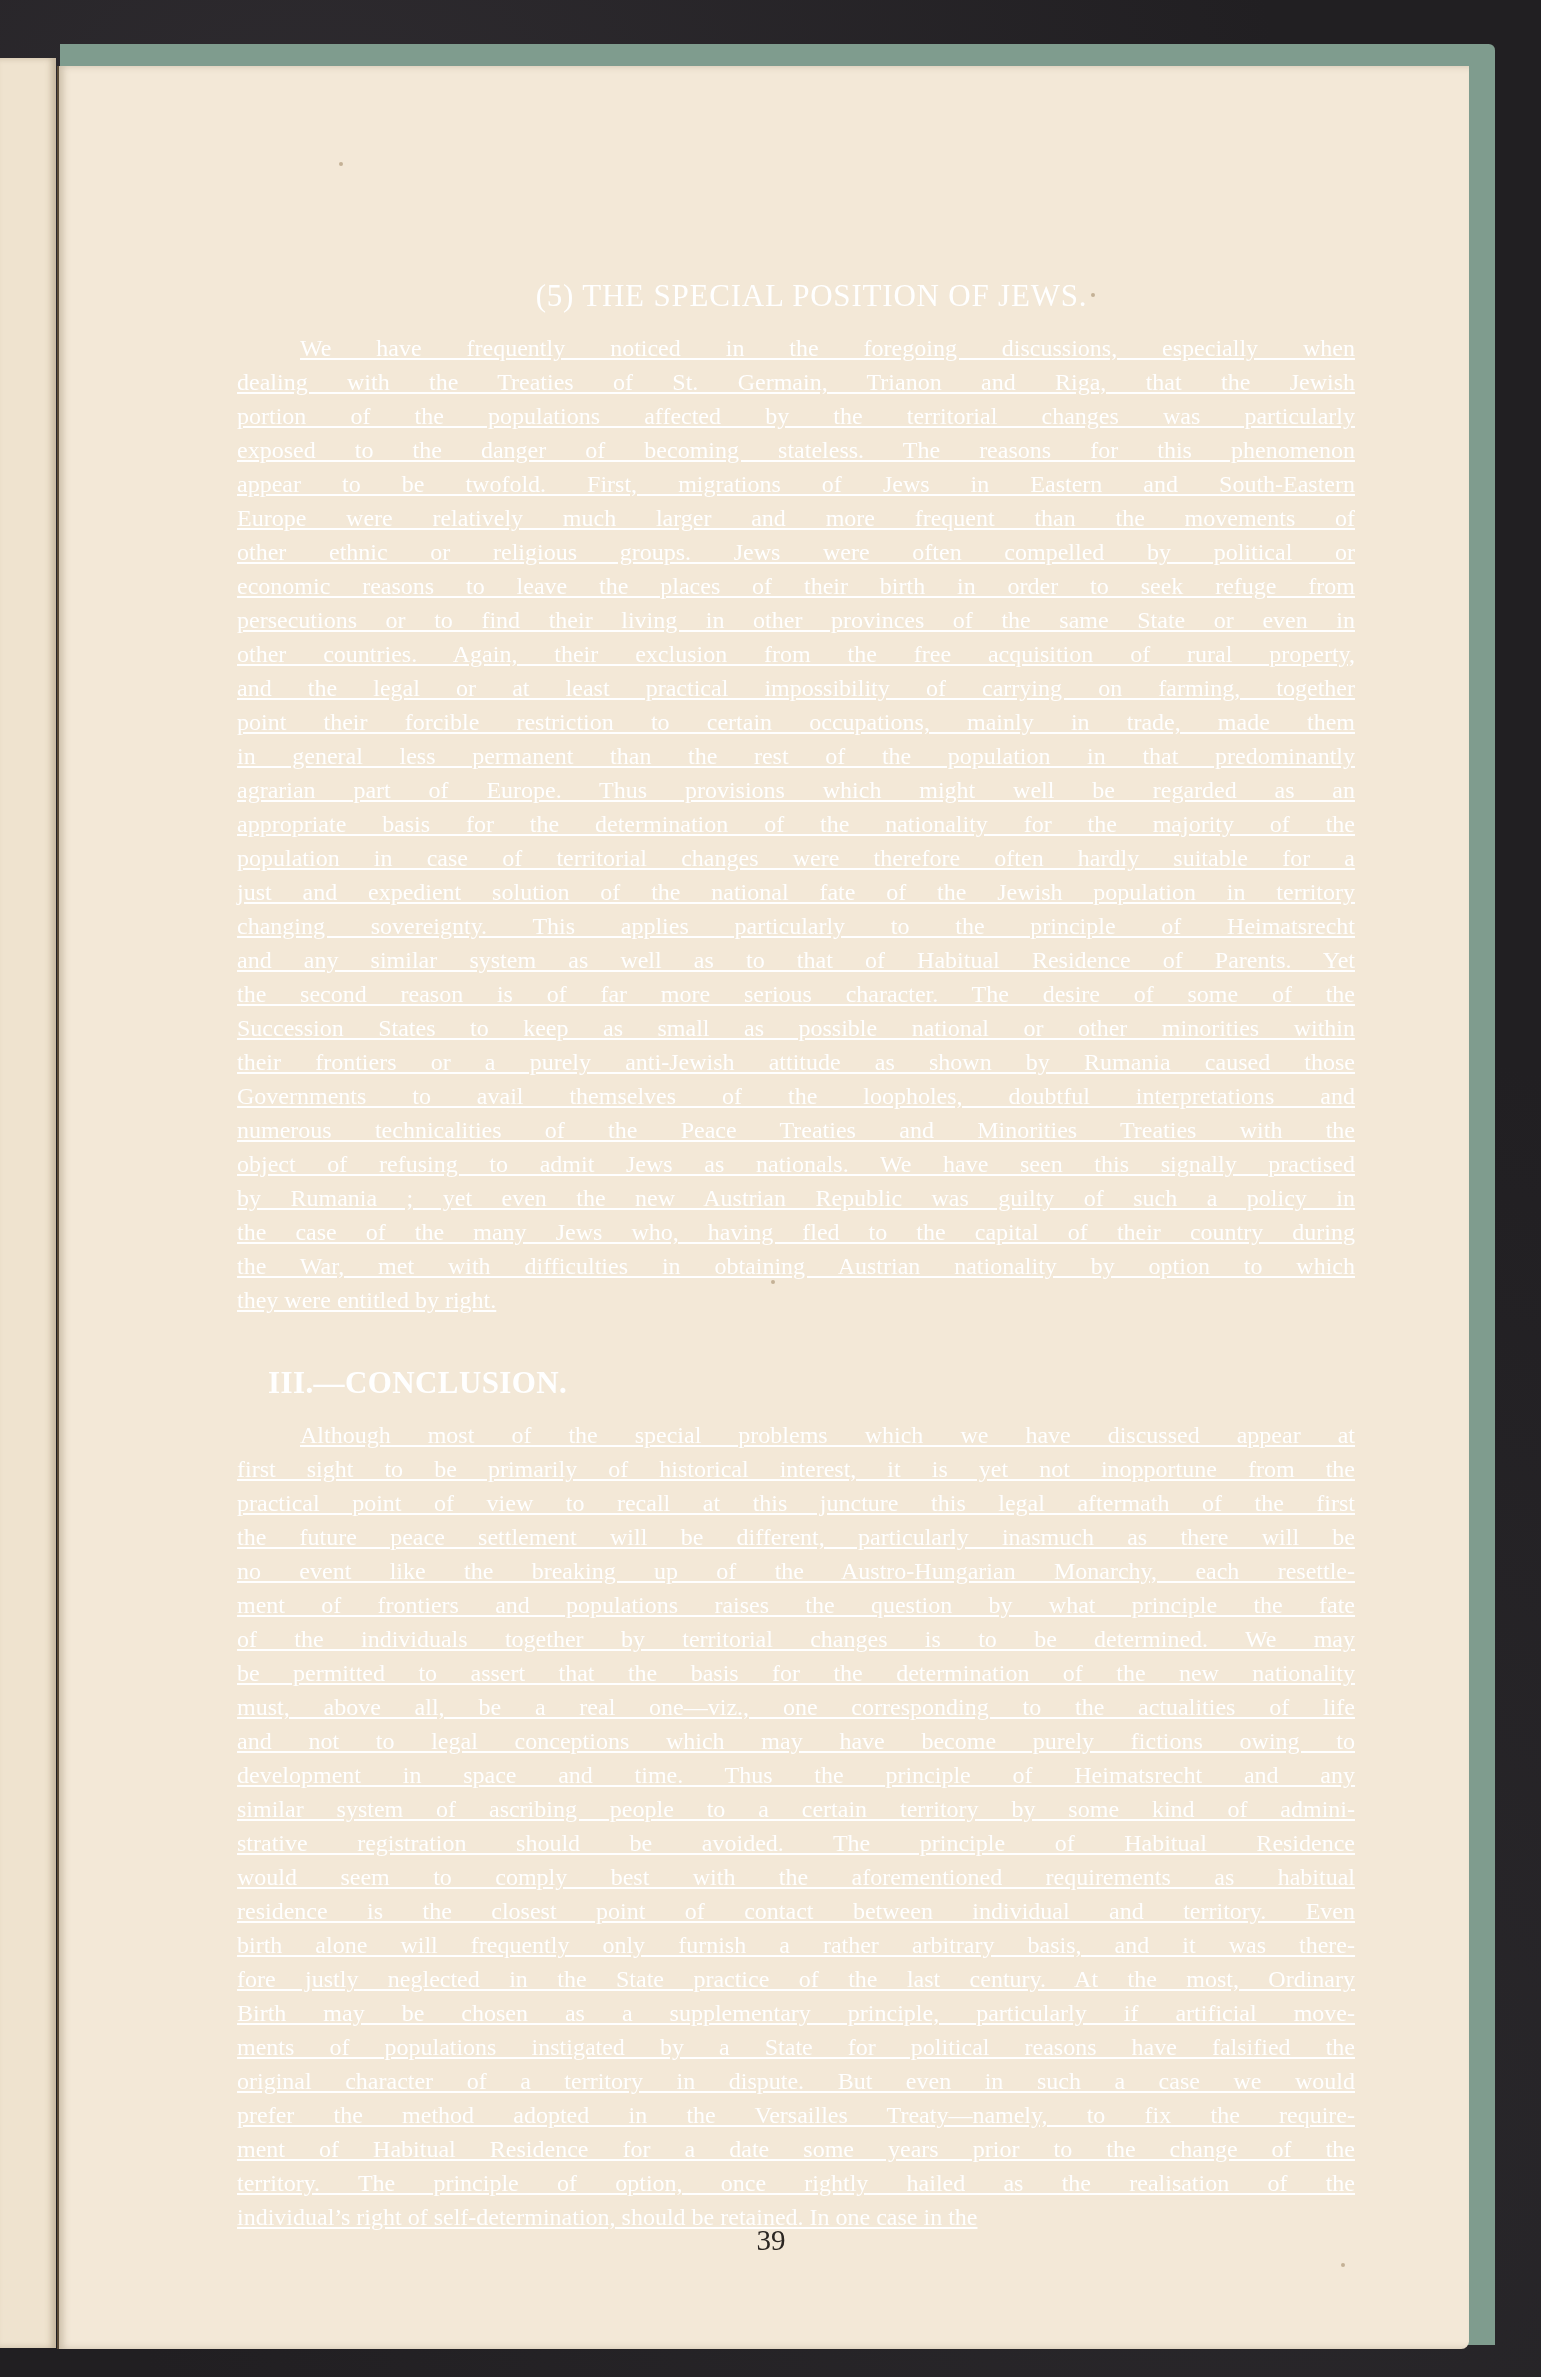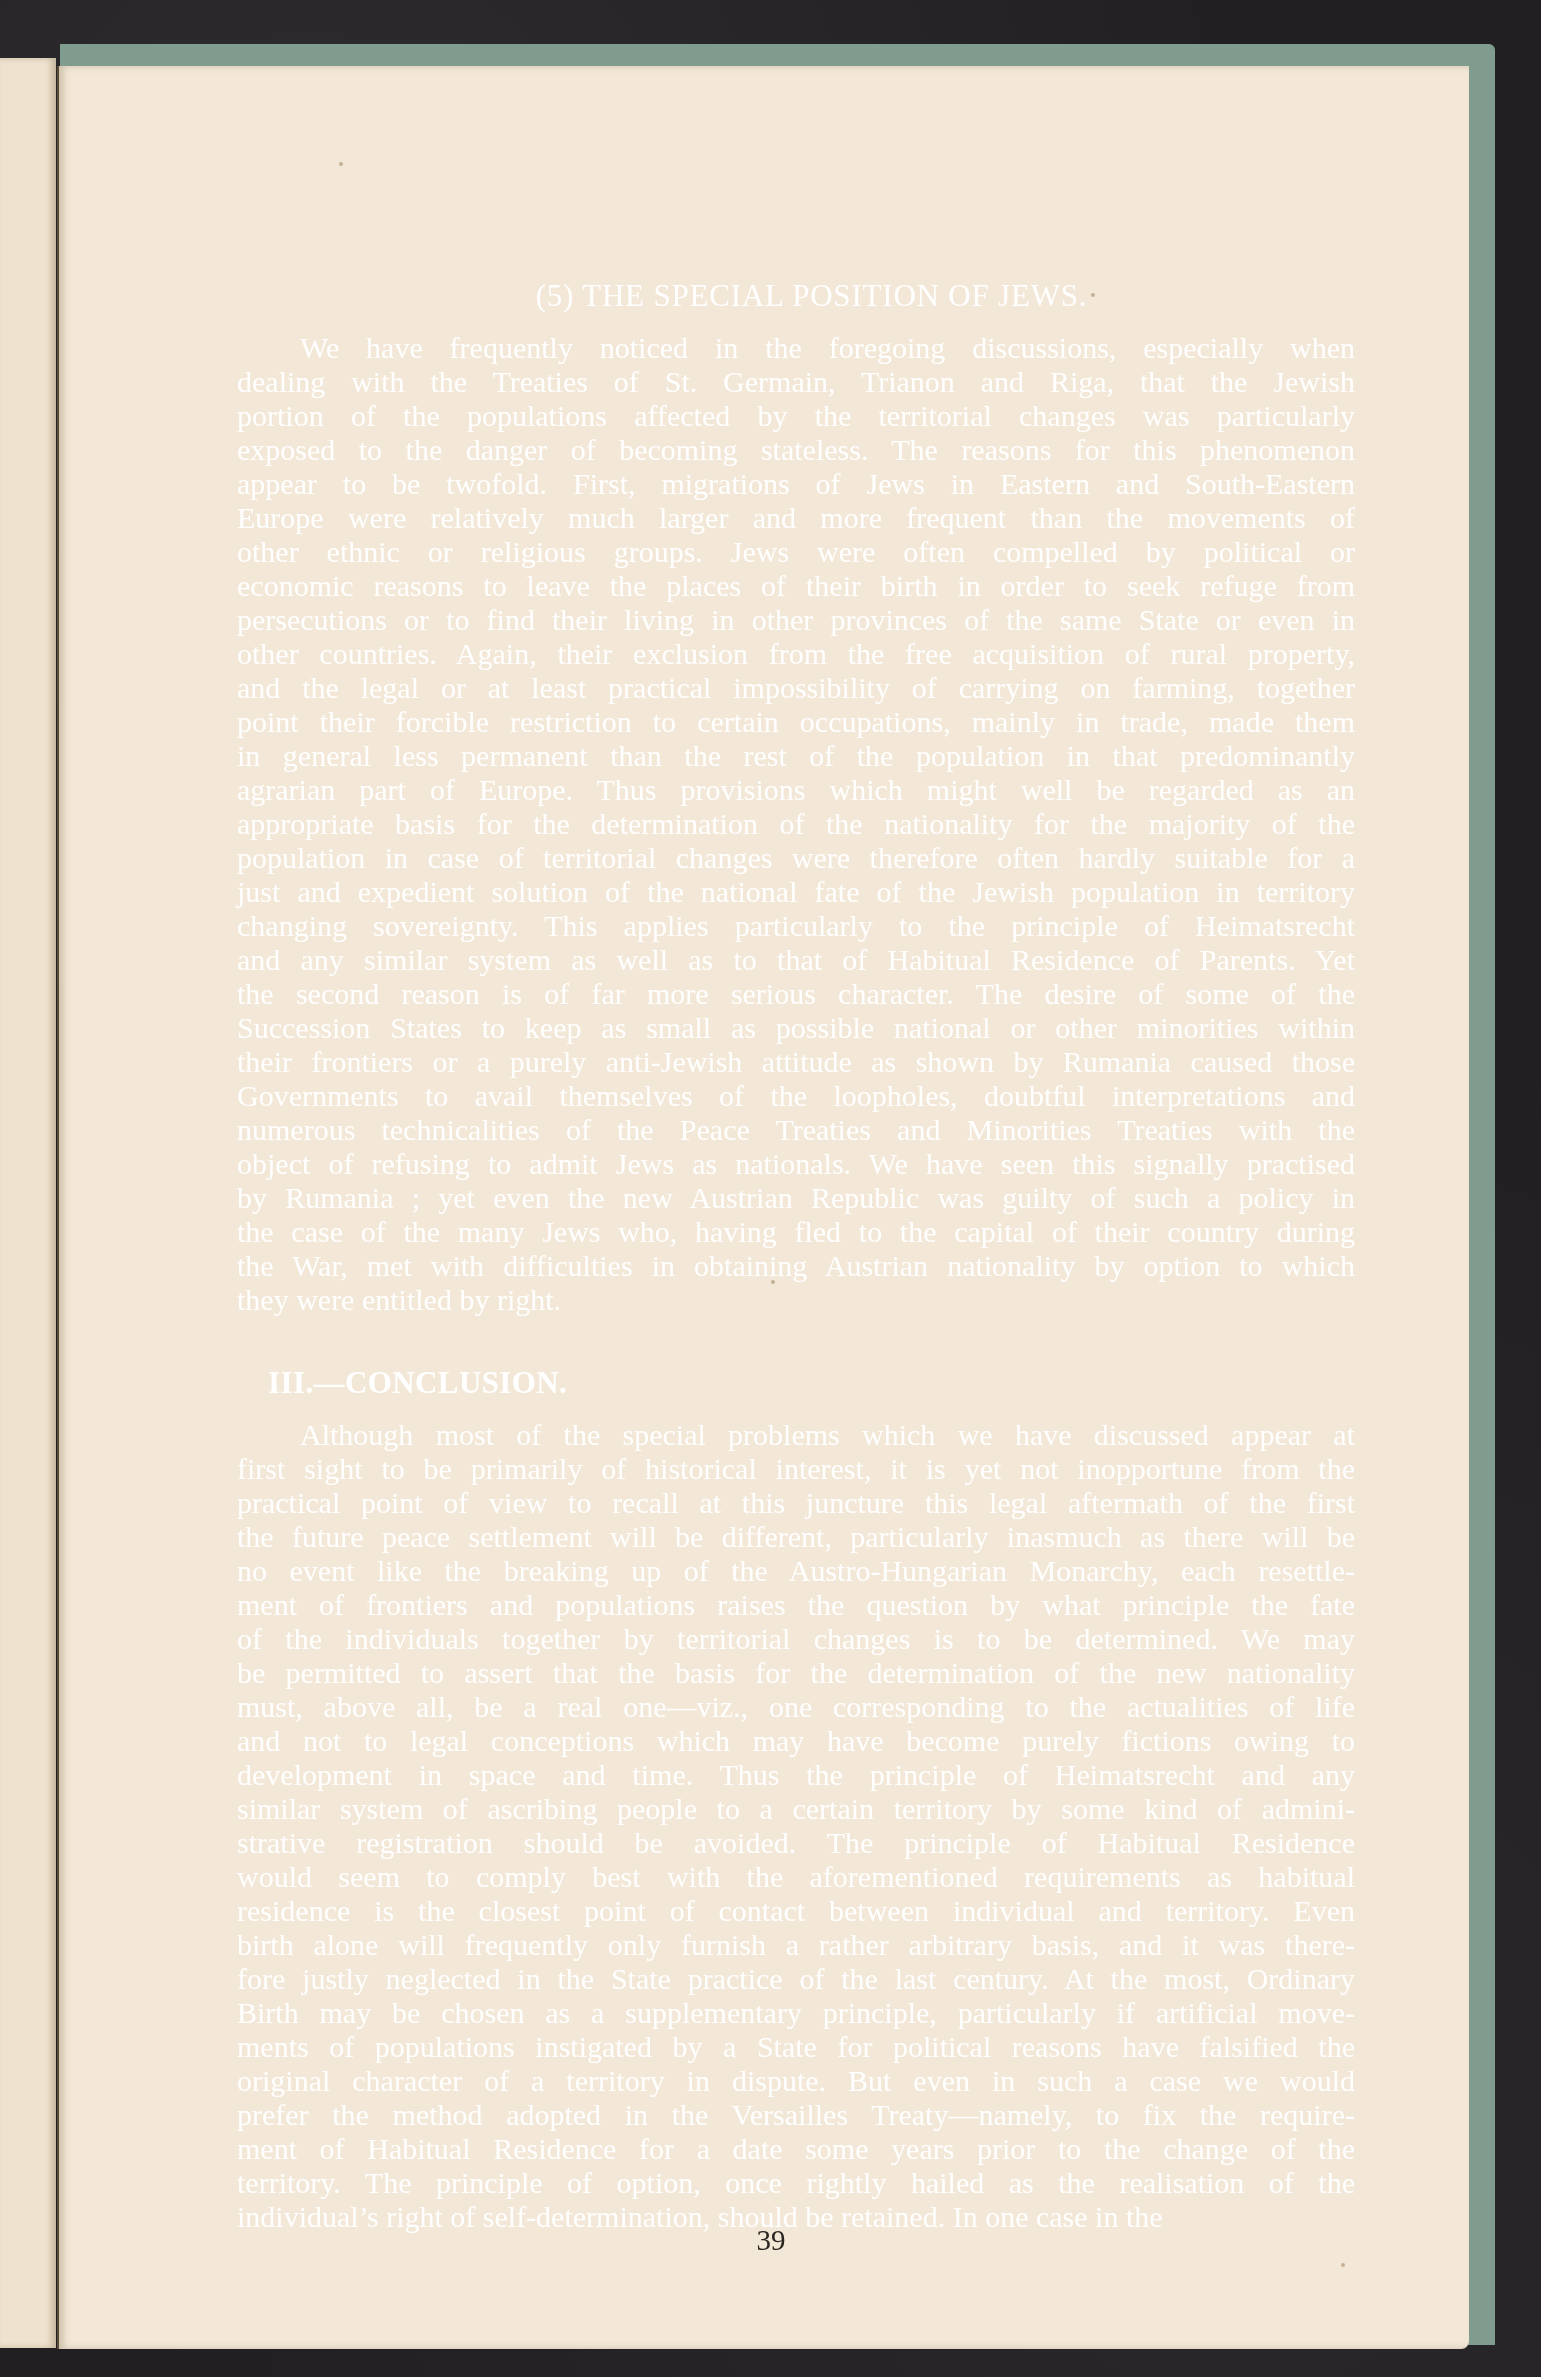--- a/index.html
+++ b/index.html
@@ -68,25 +68,26 @@
     }
     .section-heading {
       text-align: center;
       font-size: 31px;
       letter-spacing: 0.8px;
       margin: 0 0 17px 0;
       padding-left: 31px;
       font-weight: normal;
     }
     .para {
-      font-size: 30px;
+      font-size: 24px;
       line-height: 34px;
       text-align: justify;
       margin: 0;
       text-indent: 0;
+      text-decoration: underline;
     }
     .line {
       display: block;
       text-align: justify;
       text-align-last: justify;
       white-space: nowrap;
       height: 34px;
     }
     .line.last {
       text-align-last: left;

